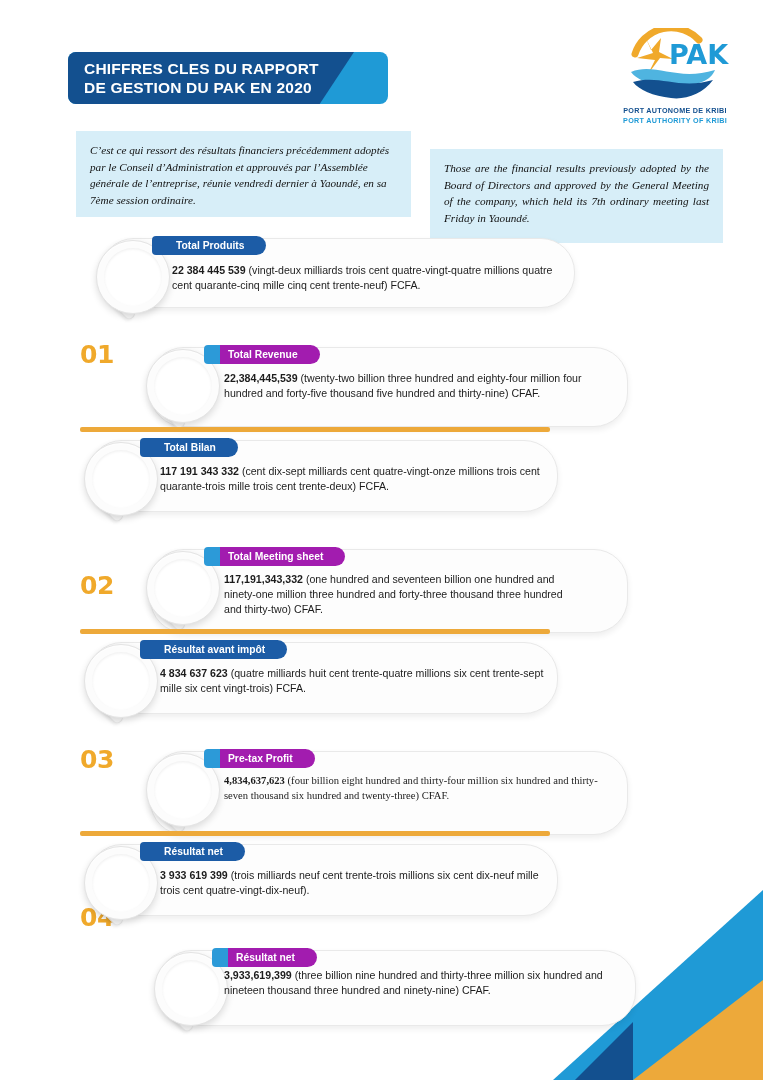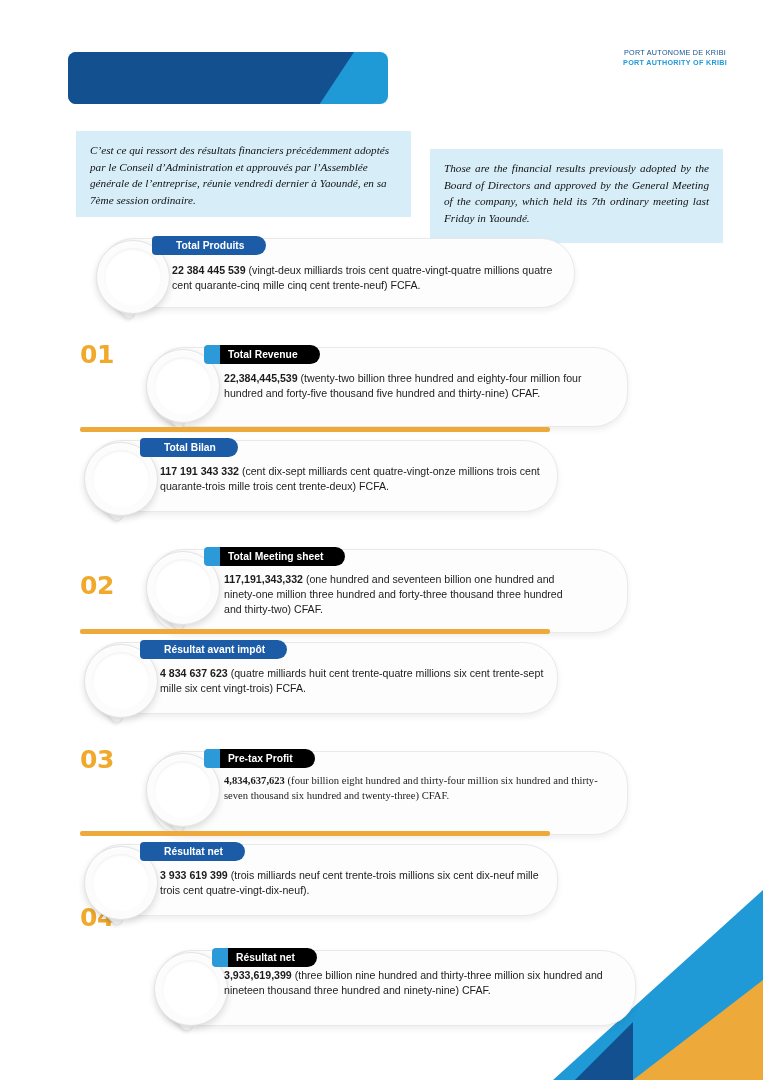--- a/index.html
+++ b/index.html
@@ -62,21 +62,21 @@
     font-size: 15.5px;
     font-weight: bold;
     line-height: 19px;
     letter-spacing: 0.2px;
     white-space: pre-line;
   }
 
   
   #logo { position: absolute; left: 600px; top: 28px; width: 150px; text-align: center; }
   #logo-mark { position: relative; width: 120px; height: 76px; margin: 0 auto; }
-  #logo-l1 { font-size: 7.2px; font-weight: normal; color: #13508f; letter-spacing: 0.3px; margin-top: 20px; }
+  #logo-l1 { font-size: 7.2px; font-weight: bold; color: #13508f; letter-spacing: 0.3px; margin-top: 2px; }
   #logo-l2 { font-size: 7.2px; font-weight: bold; color: #1f9ad6; letter-spacing: 0.3px; margin-top: 1px; }
 
   
   .intro-box {
     position: absolute;
     background: #d7eef8;
     padding: 11px 14px;
     font-style: italic;
     font-size: 11.2px;
     line-height: 16.5px;
@@ -144,21 +144,21 @@
     height: 19px;
     line-height: 19px;
     padding: 0 22px 0 14px;
     color: #ffffff;
     font-size: 10.3px;
     font-weight: bold;
     border-radius: 3px 10px 10px 3px;
     white-space: nowrap;
   }
   .badge.fr { background: #1c5ca6; }
-  .badge.en { background: #000000; }
+  .badge.en { background: #a21caf; }
   .badge.fr::before {
     content: "";
     position: absolute; left: -10px; top: 0;
     width: 16px; height: 19px;
     background: #1c5ca6;
     border-radius: 4px 0 0 4px;
   }
   .badge.en::before {
     content: "";
     position: absolute; left: -10px; top: 0;
@@ -179,23 +179,34 @@
 
 <div id="page">
 
   <div class="deco" id="deco-lightblue"></div>
   <div class="deco" id="deco-darkblue2"></div>
   <div class="deco" id="deco-orange"></div>
 
   <div id="title-block">
     <div id="title-bg-light"></div>
     <div id="title-bg-dark"></div>
+    <div id="title-text">CHIFFRES CLES DU RAPPORT
+DE GESTION DU PAK EN 2020</div>
   </div>
 
   <div id="logo">
+    <div id="logo-mark">
+      <svg width="120" height="76" viewBox="0 0 120 76">
+        <path d="M20 26 A38 38 0 0 1 84 12" fill="none" stroke="#f0a92b" stroke-width="7" stroke-linecap="round"></path>
+        <polygon points="30,8 38,25 22,30 40,32 33,46 45,30 58,31 44,24 46,10 36,22" fill="#f0a92b"></polygon>
+        <text x="54" y="36" font-family="DejaVu Sans, sans-serif" font-size="27" font-weight="bold" fill="#1f9ad6">PAK</text>
+        <path d="M16 44 C40 34, 62 54, 100 42 C96 52, 84 58, 60 58 C36 58, 22 52, 16 44 Z" fill="#4fb4e0"></path>
+        <path d="M18 54 C44 46, 64 62, 98 52 C88 66, 70 72, 56 70 C38 68, 24 62, 18 54 Z" fill="#13508f"></path>
+      </svg>
+    </div>
     <div id="logo-l1">PORT AUTONOME DE KRIBI</div>
     <div id="logo-l2">PORT AUTHORITY OF KRIBI</div>
   </div>
 
   <div class="intro-box" id="intro-fr">C’est ce qui ressort des résultats financiers précédemment adoptés par le Conseil d’Administration et approuvés par l’Assemblée générale de l’entreprise, réunie vendredi dernier à Yaoundé, en sa 7ème session ordinaire.</div>
   <div class="intro-box" id="intro-en">Those are the financial results previously adopted by the Board of Directors and approved by the General Meeting of the company, which held its 7th ordinary meeting last Friday in Yaoundé.</div>
 
   <div id="sections-root">
       <div class="num-marker" style="left: 80px; top: 340px;">01</div>
       <div class="card">

